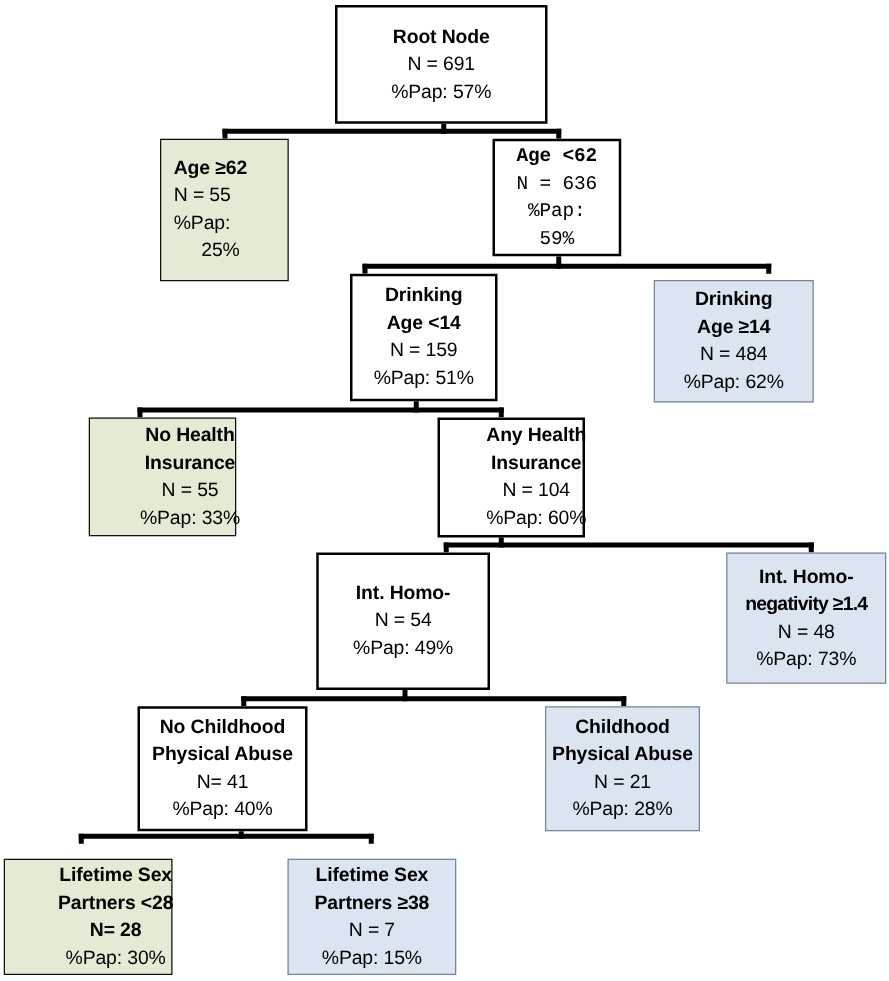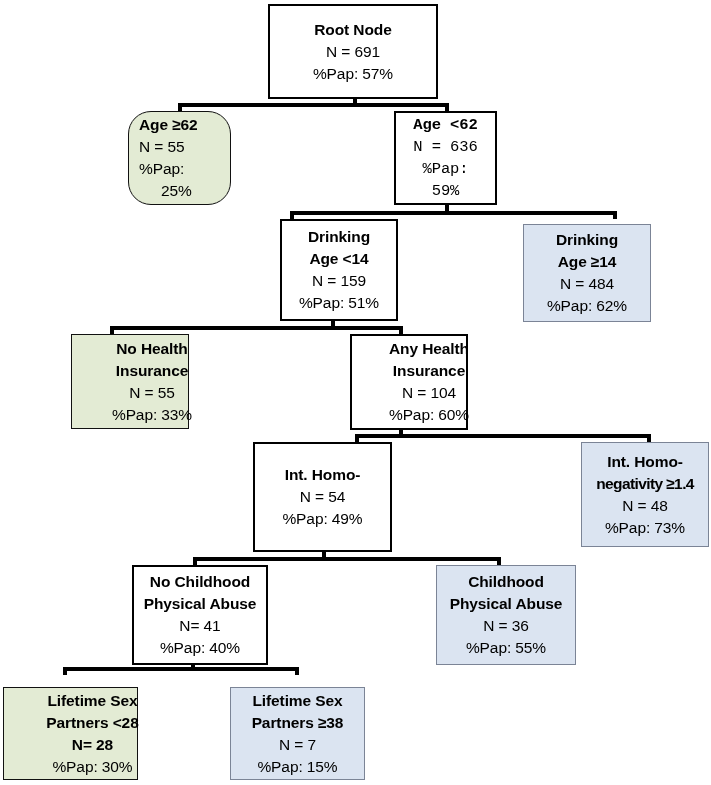--- a/index.html
+++ b/index.html
@@ -92,21 +92,21 @@
   <div class="edge-h" style="left:63px; top:667px; width:236px;"></div>
   <div class="edge-v" style="left:63px; top:667px; height:8px;"></div>
   <div class="edge-v" style="left:295px; top:667px; height:8px;"></div>
 
   <div class="node white" style="left:268px; top:4px; width:170px; height:95px;">
     <span class="ln b">Root Node</span>
     <span class="ln">N = 691</span>
     <span class="ln">%Pap: 57%</span>
   </div>
 
-  <div class="node green" style="left:128px; top:111px; width:103px; height:94px; align-items:flex-start; padding-left:10px;border-radius:23px;">
+  <div class="node green" style="left:128px; top:111px; width:103px; height:114px; align-items:flex-start; padding-left:10px;">
     <span class="ln b">Age ≥62</span>
     <span class="ln">N = 55</span>
     <span class="ln">%Pap:</span>
     <span class="ln" style="padding-left:22px;">25%</span>
   </div>
 
   <div class="node white" style="left:394px; top:111px; width:103px; height:94px;font-family:Liberation Mono, monospace;">
     <span class="ln b">Age &lt;62</span>
     <span class="ln">N = 636</span>
     <span class="ln">%Pap:</span>
@@ -147,32 +147,32 @@
     <span class="ln">%Pap: 49%</span>
   </div>
 
   <div class="node blue" style="left:581px; top:442px; width:128px; height:105px;">
     <span class="ln b">Int. Homo-</span>
     <span class="ln b" style="letter-spacing:-0.6px;">negativity ≥1.4</span>
     <span class="ln">N = 48</span>
     <span class="ln">%Pap: 73%</span>
   </div>
 
-  <div class="node white" style="left:132px; top:565px; width:136px; height:100px;">
+  <div class="node white" style="left:110px; top:565px; width:136px; height:100px;">
     <span class="ln b">No Childhood</span>
     <span class="ln b">Physical Abuse</span>
     <span class="ln">N= 41</span>
     <span class="ln">%Pap: 40%</span>
   </div>
 
-  <div class="node blue" style="left:436px; top:565px; width:140px; height:100px;">
+  <div class="node blue" style="left:436px; top:565px; width:124px; height:100px;">
     <span class="ln b">Childhood</span>
     <span class="ln b">Physical Abuse</span>
-    <span class="ln">N = 36</span>
-    <span class="ln">%Pap: 55%</span>
+    <span class="ln">N = 21</span>
+    <span class="ln">%Pap: 28%</span>
   </div>
 
   <div class="node green" style="left:3px; top:687px; width:135px; height:93px;">
     <span class="ln b">Lifetime Sex</span>
     <span class="ln b">Partners &lt;28</span>
     <span class="ln b">N= 28</span>
     <span class="ln">%Pap: 30%</span>
   </div>
 
   <div class="node blue" style="left:230px; top:687px; width:135px; height:93px;">

